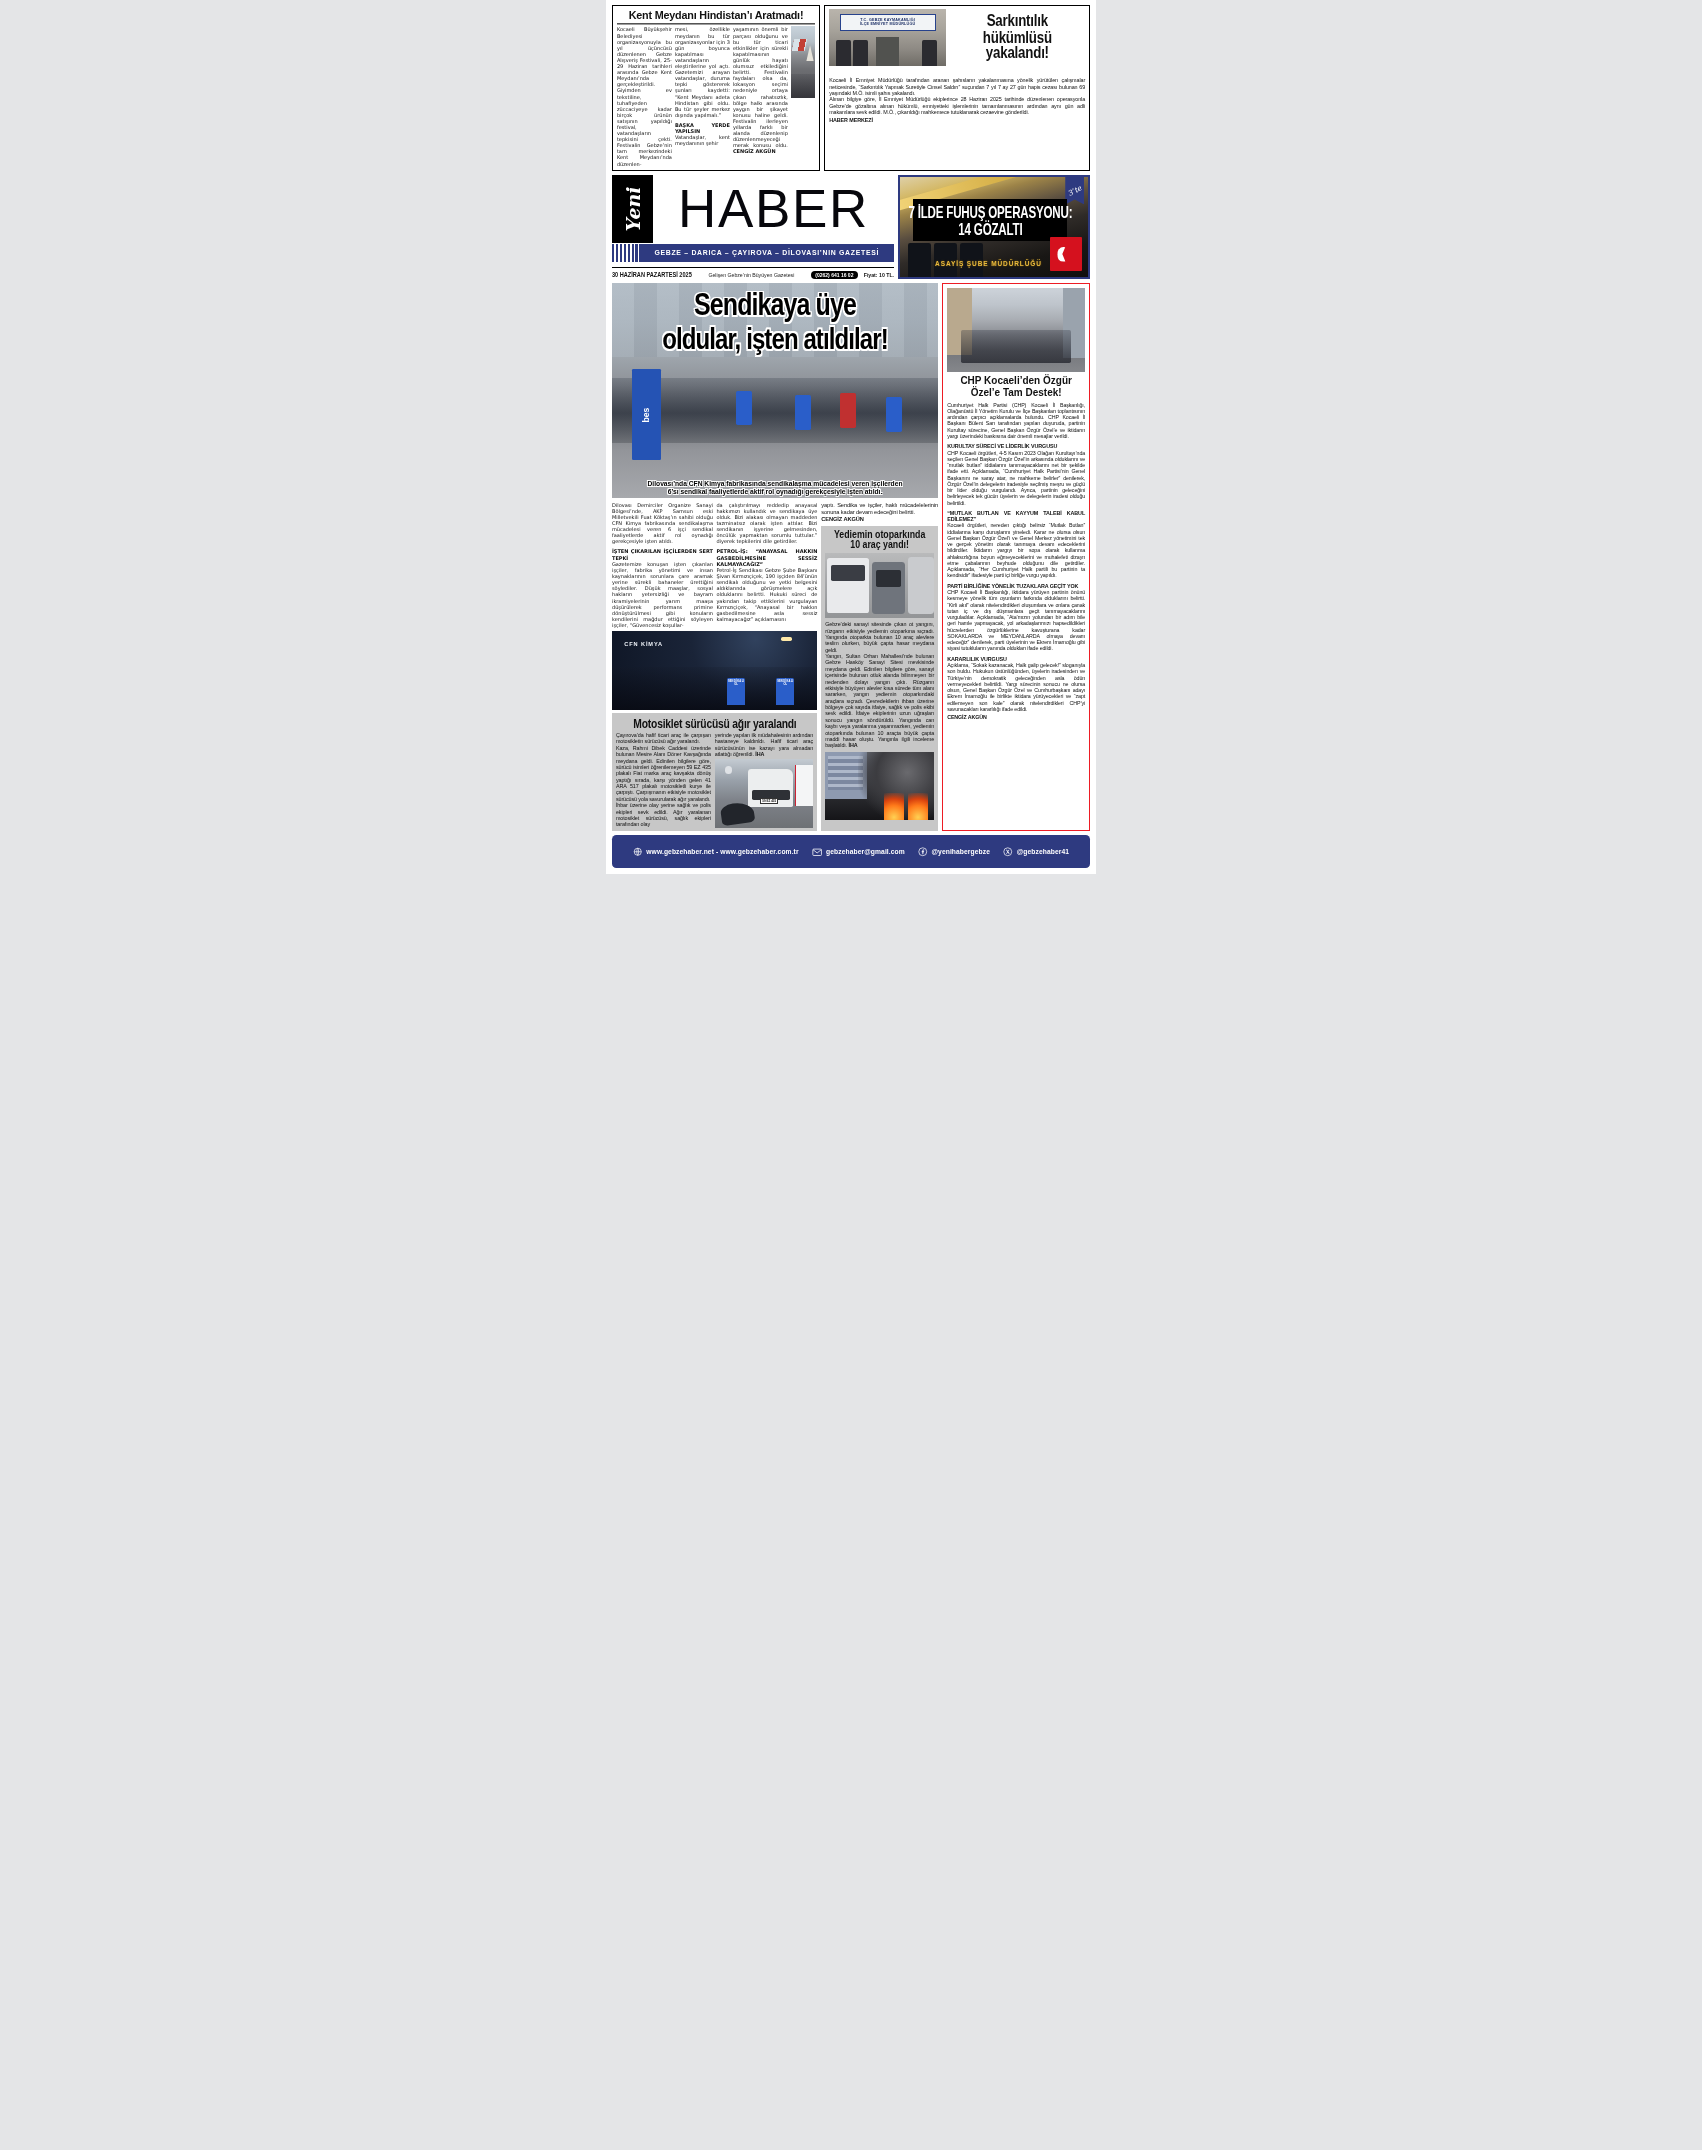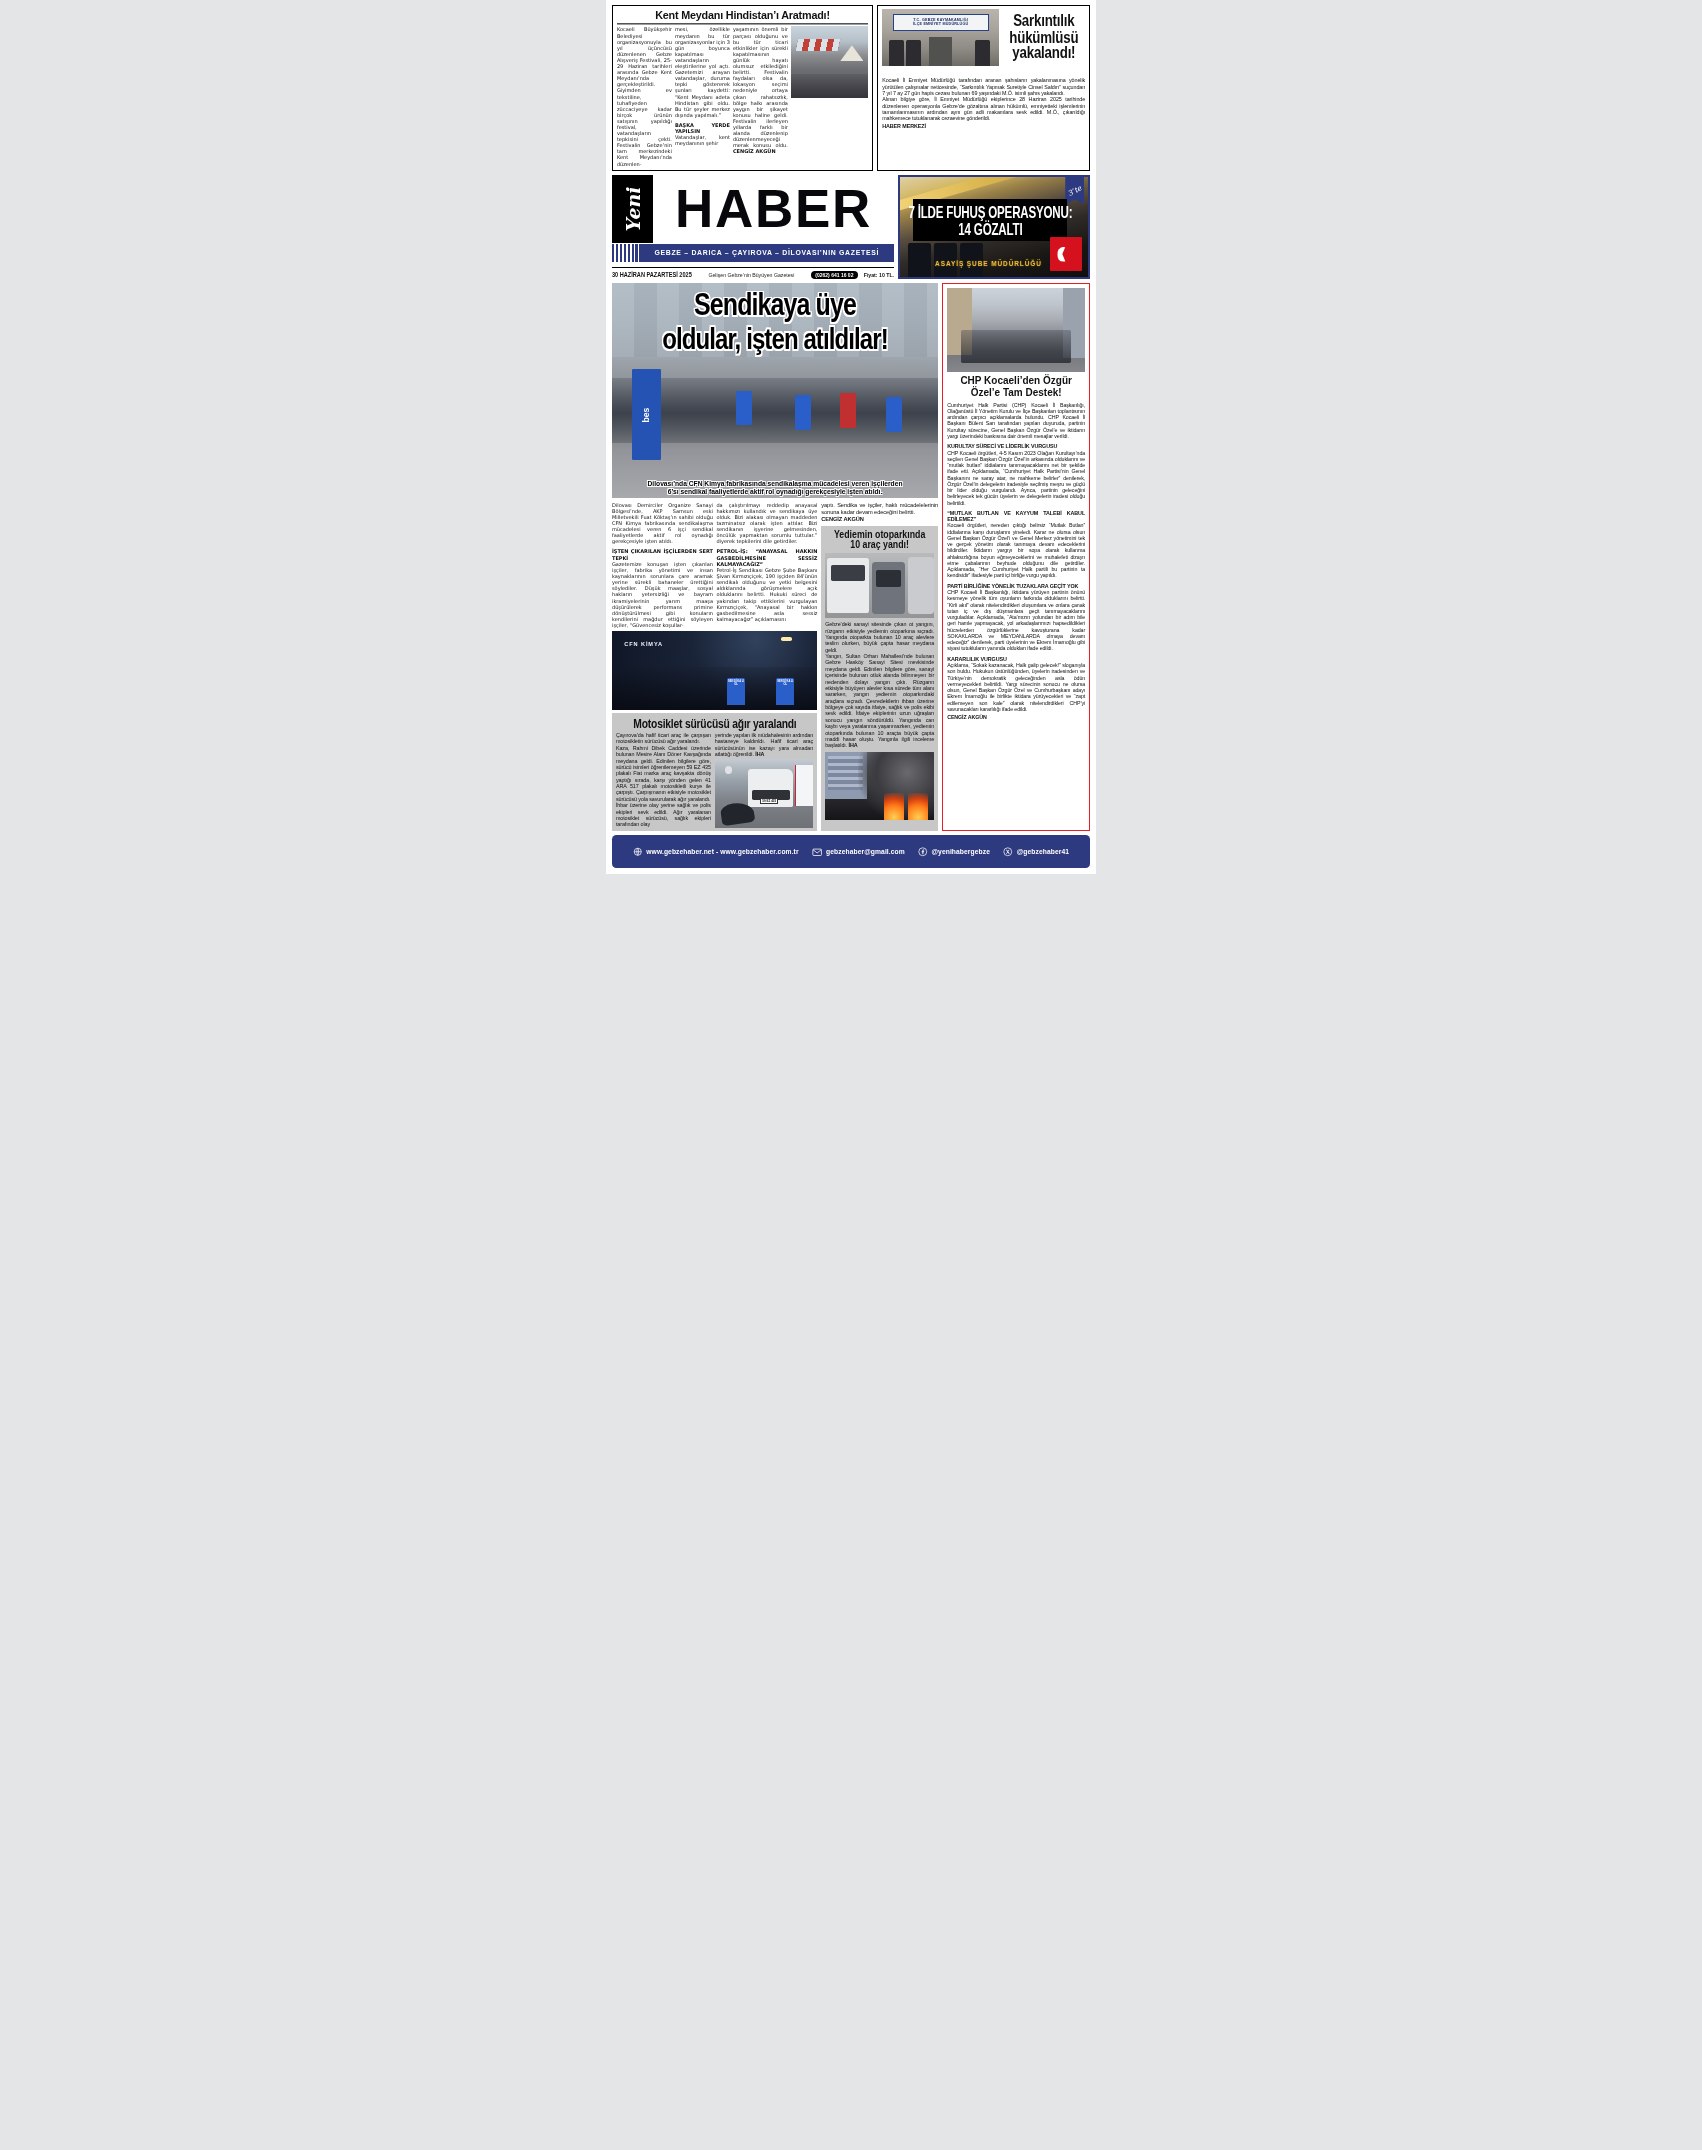--- a/index.html
+++ b/index.html
@@ -10,21 +10,21 @@
   
   .row { display:flex; gap:4.3px; }
   .bt { font-size:5px; line-height:1.22; text-align:justify; }
   .bt-cond { font-family:"Liberation Sans", sans-serif; font-size:5.4px; line-height:1.18; letter-spacing:-0.1px; text-align:justify; }
   .subhead { font-weight:bold; margin:3.9px 0 0.4px 0; }
   .photo { position:relative; overflow:hidden; }
   .cap-byline { font-weight:bold; }
 
   
   .art-box { border:0.9px solid #000; background:#fff; padding:3px 3.9px; }
-  .art1 { width:261px; flex:0 0 auto; }
+  .art1 { width:208px; flex:0 0 auto; }
   .art1 h2 { font-family:"Liberation Sans", sans-serif; font-size:10.8px; letter-spacing:-0.2px;
              text-align:center; border-bottom:0.9px solid #000; padding-bottom:1.7px; margin-bottom:2.6px;
              transform:scaleY(1.05); }
   .art1-body { display:flex; gap:3px; }
   .art1-body .c { width:55px; flex:0 0 auto; }
   .ph-festival { flex:1; height:72px; align-self:flex-start;
      background:linear-gradient(180deg,#c9d4dd 0%,#b5bfc7 22%,#8d8f93 40%,#6d6e72 60%,#55565a 100%); }
   .ph-festival .canopy { position:absolute; left:8%; top:18%; width:55%; height:16%;
      background:repeating-linear-gradient(90deg,#d8e2e8 0 6px,#c24036 6px 12px); transform:skewX(-12deg); }
   .ph-festival .tent { position:absolute; right:6%; top:26%; width:30%; height:22%; background:#e8e4da; clip-path:polygon(0 100%,50% 0,100% 100%); }
@@ -45,21 +45,21 @@
   .art2 .agency { margin-top:1.3px; }
 
   
   .masthead-row { margin-top:4.3px; align-items:stretch; }
   .mast-left { width:282px; flex:0 0 auto; display:flex; flex-direction:column; }
   .mast-title { display:flex; align-items:stretch; height:68px; }
   .yeni-box { width:41px; background:#000; position:relative; flex:0 0 auto; }
   .yeni-box span { position:absolute; left:50%; top:50%; transform:translate(-50%,-50%) rotate(-90deg);
      font-family:"DejaVu Serif", serif; font-style:italic; font-weight:bold; color:#fff; font-size:19px; }
   .haber { flex:1; display:flex; align-items:center; justify-content:center;
-     font-family:"Liberation Sans", sans-serif; font-weight:bold; font-size:53px; letter-spacing:1.7px;
+     font-family:"Liberation Sans", sans-serif; font-weight:normal; font-size:53px; letter-spacing:1.7px;
      color:#07070c; transform:scaleY(1.0); }
   .mast-strip { height:18px; background:#2e3a80; display:flex; align-items:center; position:relative; margin-top:0.9px; }
   .strip-bars { width:27.5px; height:100%; flex:0 0 auto;
      background:repeating-linear-gradient(90deg,#2e3a80 0 2.2px,#ffffff 2.2px 3.9px); }
   .strip-text { flex:1; text-align:center; color:#fff; font-family:"Liberation Sans", sans-serif;
      font-weight:bold; font-size:6.9px; letter-spacing:0.7px; }
   .dateline { margin-top:5.2px; border-top:1.7px solid #000; padding-top:2.6px;
      display:flex; align-items:center; gap:6px; }
   .dateline .date { font-family:"Liberation Sans", sans-serif; font-weight:bold; font-size:5.6px; transform:scaleY(1.15); }
   .dateline .slogan { font-family:"Liberation Sans", sans-serif; font-size:5.2px; color:#222; flex:1; text-align:center; }

